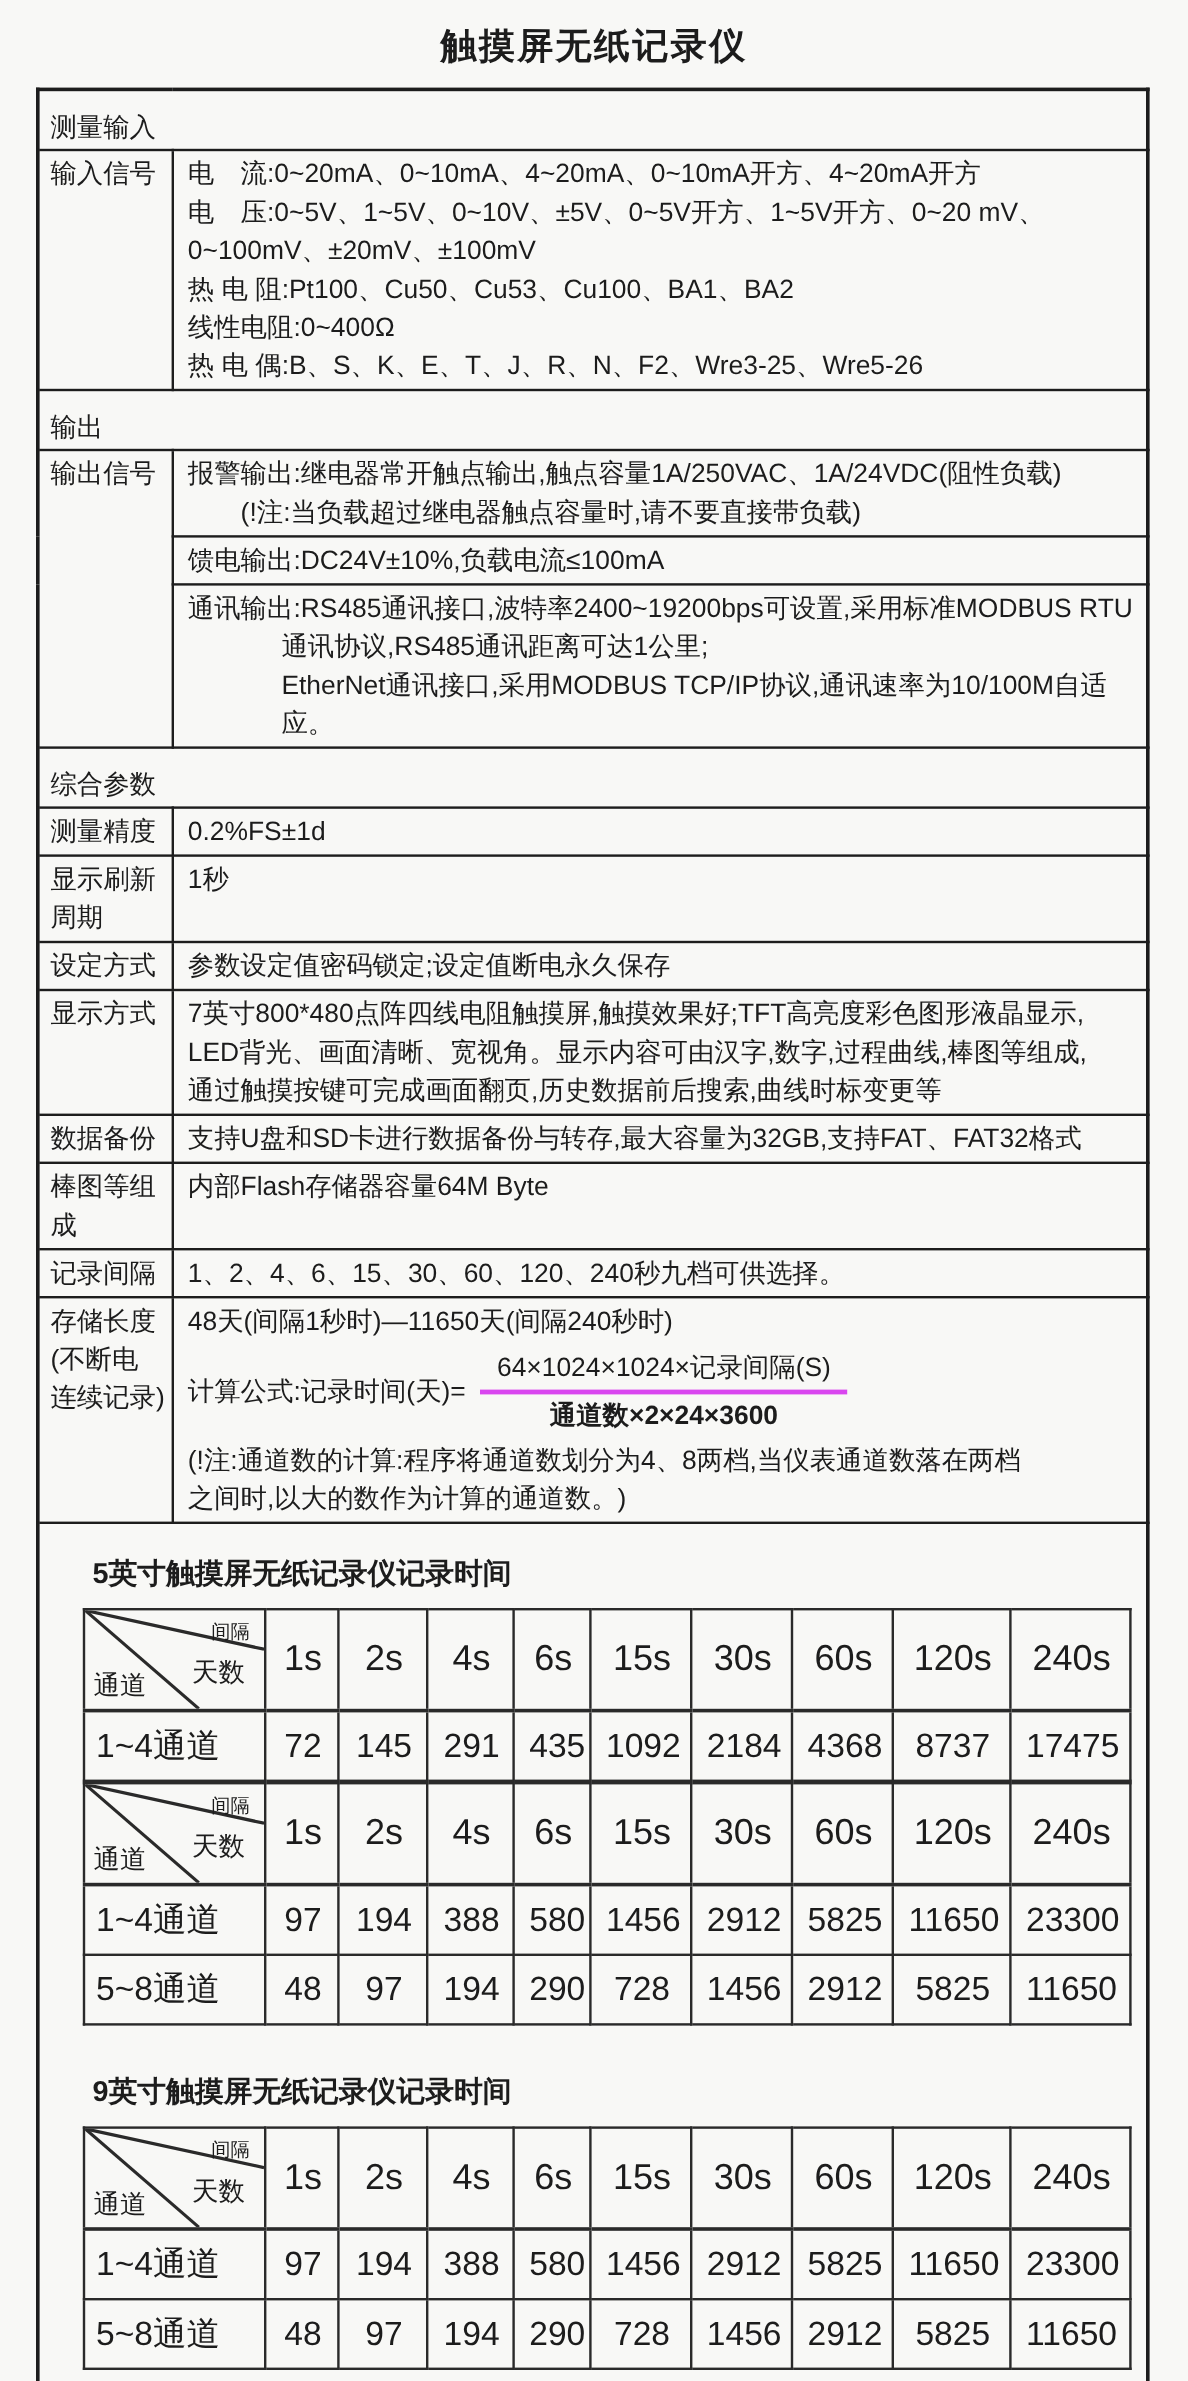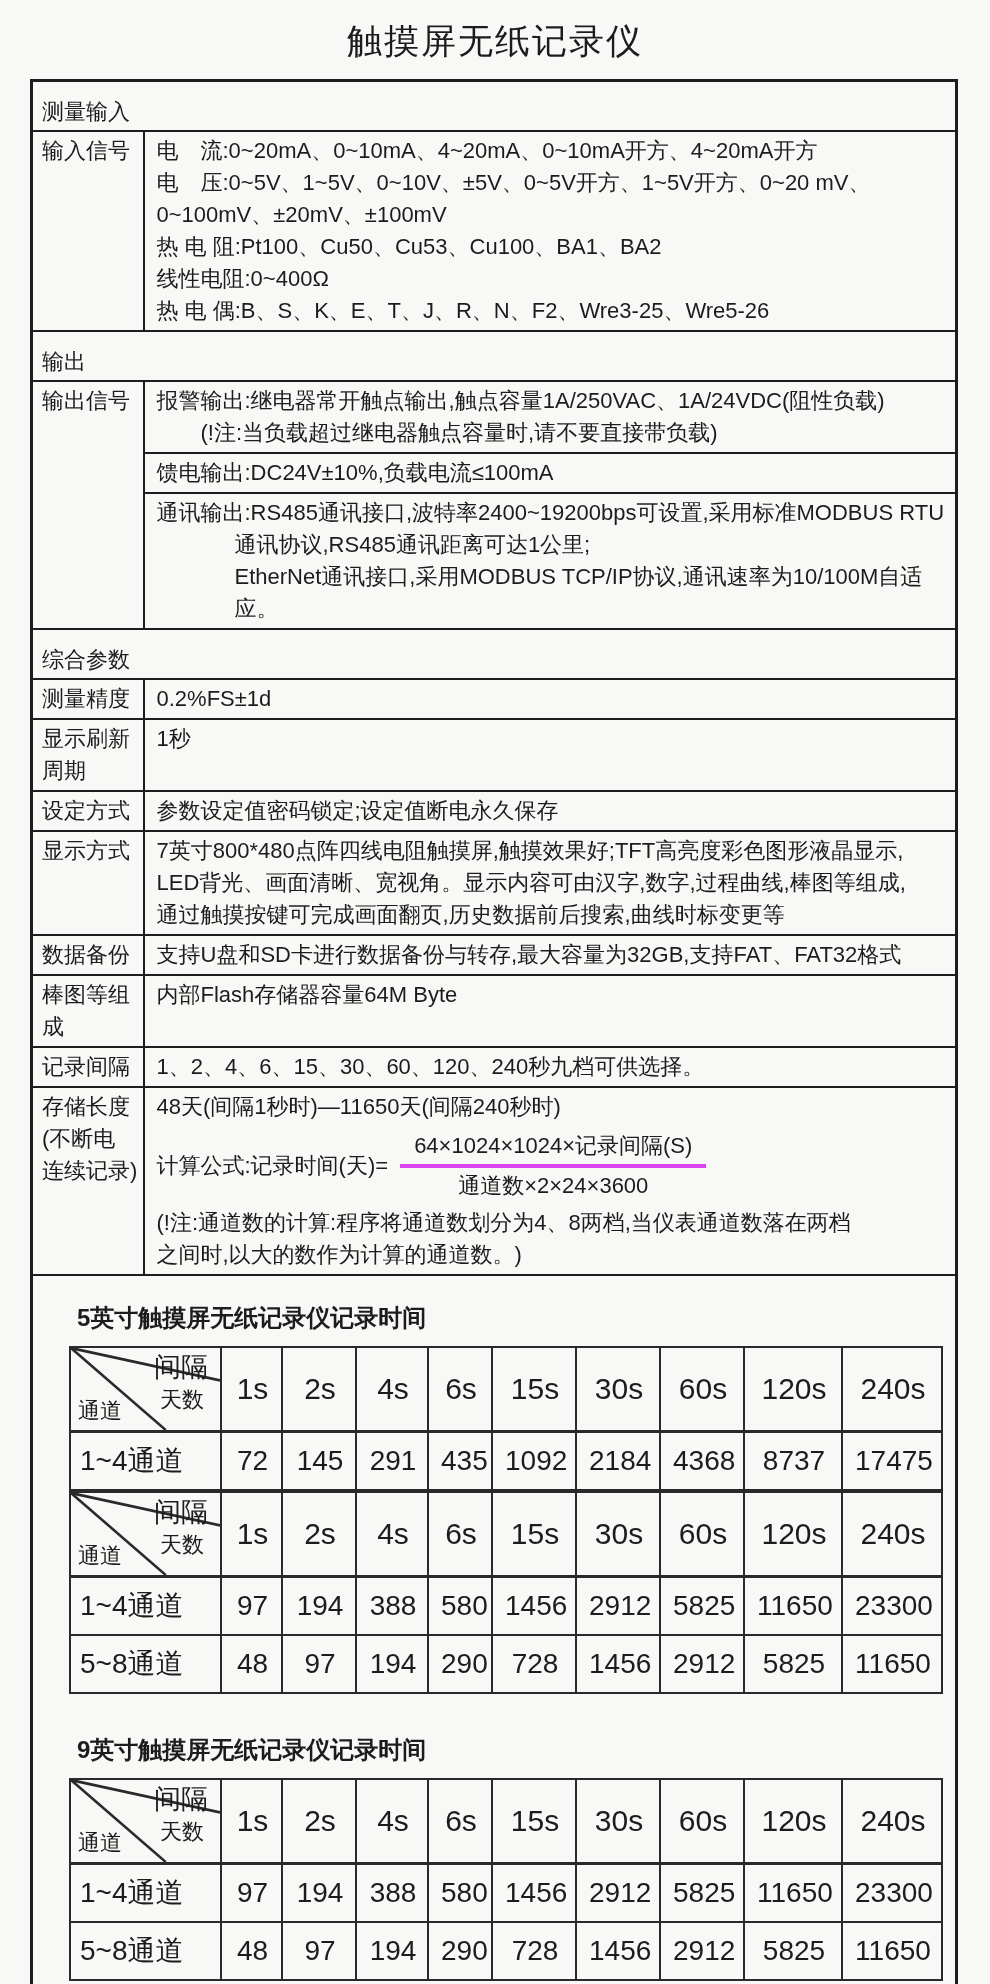--- a/index.html
+++ b/index.html
@@ -5,22 +5,22 @@
   html, body {
     margin: 0; padding: 0;
     width: 990px;
     background: #f8f8f6;
     color: #1c1c1c;
     font-family: "Liberation Sans", "DejaVu Sans", sans-serif;
   }
   .page { width: 990px; min-height: 1984px; overflow: hidden; }
   .page-title {
     text-align: center;
-    font-size: 35px;
-    font-weight: 400;
+    font-size: 30px;
+    font-weight: 700;
     margin: 18px 0 14px 0;
     letter-spacing: 2px;
   }
   table.spec {
     border-collapse: collapse;
     table-layout: fixed;
     width: 928px;
     margin-left: 30px;
     border: 3px solid #1d1d1d;
   }
@@ -34,41 +34,41 @@
   table.spec td.lbl { padding: 3px 4px 3px 9px; }
   table.spec td.section { padding: 14px 10px 2px 9px; }
   .val div, .lbl div { line-height: 32px; }
   .ind-note { padding-left: 44px; }
   .ind-comm { padding-left: 78px; }
   .row-tall td { height: 64px; }
   
   .formula { display: flex; align-items: center; margin: 8px 0 6px 0; }
   .frac { display: inline-flex; flex-direction: column; text-align: center; margin-left: 12px; }
   .frac .num { border-bottom: 4px solid #d946ef; padding: 0 14px 3px 14px; line-height: 30px; }
-  .frac .den { padding: 3px 14px 0 14px; line-height: 30px; }
+  .frac .den { padding: 3px 14px 0 14px; line-height: 30px; font-weight: bold; }
   
   td.tables-cell { padding: 0 0 38px 0 !important; }
   .rec-title {
     font-size: 24px;
     font-weight: 700;
     margin: 40px 0 12px 44px;
   }
   .rec-title.first { margin-top: 26px; }
   table.rec {
     border-collapse: collapse;
     table-layout: fixed;
     margin-left: 36px;
     width: 872px;
   }
   table.rec td { border: 2px solid #2a2a2a; }
   table.rec tr.rec-head td { border-bottom: 3px solid #2a2a2a; }
   table.rec td.ch { font-size: 30px; text-align: center; height: 76px; vertical-align: middle; }
   table.rec td.corner { position: relative; padding: 0; height: 76px; }
   .corner svg { position: absolute; left: 0; top: 0; width: 100%; height: 100%; }
-  .corner .c-top { position: absolute; top: 3px; right: 12px; font-size: 27px; }
+  .corner .c-top { position: absolute; top: 3px; right: 12px; font-size: 16px; }
   .corner .c-mid { position: absolute; top: 36px; right: 16px; font-size: 22px; }
   .corner .c-bot { position: absolute; bottom: 3px; left: 7px; font-size: 22px; }
   table.rec td.rl { font-size: 28px; padding: 4px 4px 4px 9px; height: 48px; vertical-align: middle; }
   table.rec td.rv { font-size: 28px; text-align: center; height: 48px; vertical-align: middle; }
 </style>
 </head>
 <body>
 
 <div class="page">
 

